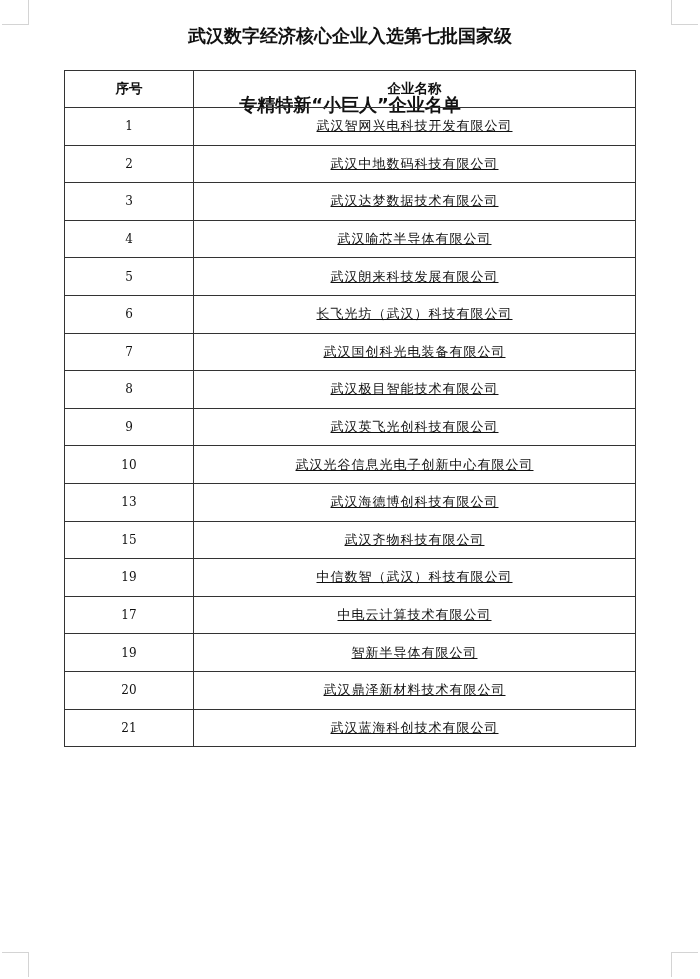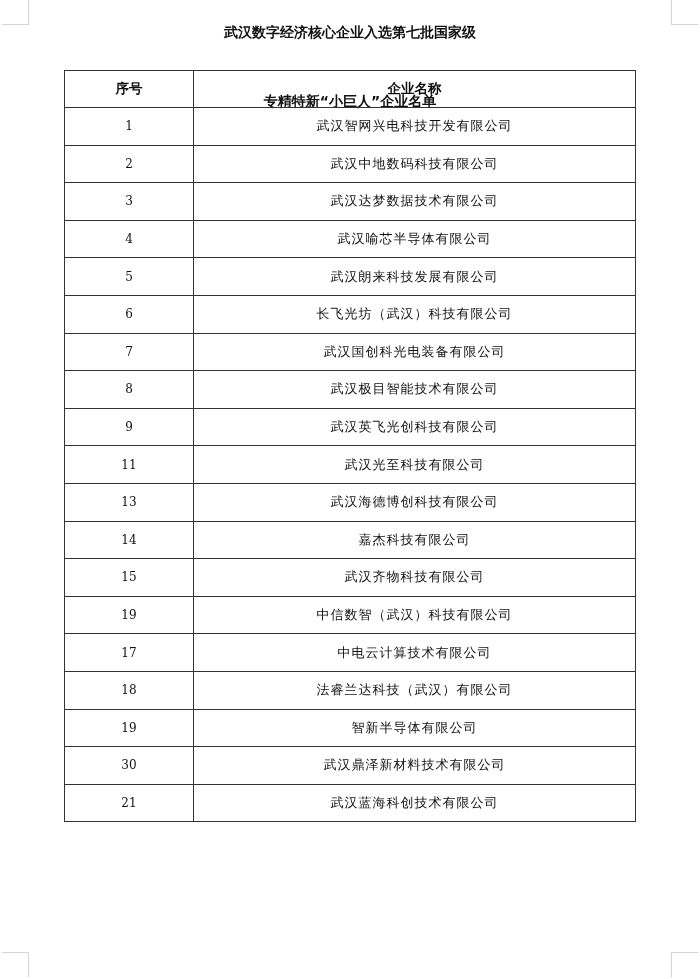--- a/index.html
+++ b/index.html
@@ -3,30 +3,30 @@
 <meta charset="utf-8">
 <style>
   html, body { margin: 0; padding: 0; background: #ffffff; }
   body { width: 700px; height: 979px; position: relative; overflow: hidden;
          font-family: "DejaVu Sans", "Liberation Sans", sans-serif; color: #111; }
   .corner { position: absolute; width: 26px; height: 24px; border-color: #d4d4d4; border-style: solid; border-width: 0; }
   .c-tl { left: 2px; top: 0; border-right-width: 1px; border-bottom-width: 1px; }
   .c-tr { left: 671px; top: 0; border-left-width: 1px; border-bottom-width: 1px; width: 26px; }
   .c-bl { left: 2px; top: 952px; border-right-width: 1px; border-top-width: 1px; }
   .c-br { left: 671px; top: 952px; border-left-width: 1px; border-top-width: 1px; width: 26px; }
-  .title { position: absolute; left: 0; width: 700px; text-align: center; font-weight: bold; font-size: 14px; letter-spacing: 0px; }
+  .title { position: absolute; left: 0; width: 700px; text-align: center; font-weight: bold; font-size: 18px; letter-spacing: 0px; }
   .title.l1 { top: 24px; }
   .title.l2 { top: 61px; margin-top: 32px; }
   table { position: absolute; left: 64px; top: 70px; width: 572px; border-collapse: collapse; table-layout: fixed; }
   th, td { border: 1.3px solid #333; text-align: center; padding: 0; font-size: 13px; }
   th { height: 36px; font-weight: bold; font-size: 13.5px; }
   td { height: 36.6px; }
   col.c1 { width: 129px; }
   td.num { font-family: "DejaVu Serif", "Liberation Serif", serif; font-size: 12px; }
-  td.name { letter-spacing: 1px; }
+  td.name { letter-spacing: 1px; text-decoration: underline; }
 </style>
 </head>
 <body>
 
 <div class="corner c-tl"></div>
 <div class="corner c-tr"></div>
 <div class="corner c-bl"></div>
 <div class="corner c-br"></div>
 
 <div class="title l1">武汉数字经济核心企业入选第七批国家级</div>
@@ -74,53 +74,45 @@
       </tr>
       <tr>
         <td class="num">8</td>
         <td class="name">武汉极目智能技术有限公司</td>
       </tr>
       <tr>
         <td class="num">9</td>
         <td class="name">武汉英飞光创科技有限公司</td>
       </tr>
       <tr>
-        <td class="num">11</td>
-        <td class="name">武汉光至科技有限公司</td>
+        <td class="num">10</td>
+        <td class="name">武汉光谷信息光电子创新中心有限公司</td>
       </tr>
       <tr>
         <td class="num">13</td>
         <td class="name">武汉海德博创科技有限公司</td>
-      </tr>
-      <tr>
-        <td class="num">14</td>
-        <td class="name">嘉杰科技有限公司</td>
       </tr>
       <tr>
         <td class="num">15</td>
         <td class="name">武汉齐物科技有限公司</td>
       </tr>
       <tr>
         <td class="num">19</td>
         <td class="name">中信数智（武汉）科技有限公司</td>
       </tr>
       <tr>
         <td class="num">17</td>
         <td class="name">中电云计算技术有限公司</td>
       </tr>
       <tr>
-        <td class="num">18</td>
-        <td class="name">法睿兰达科技（武汉）有限公司</td>
-      </tr>
-      <tr>
         <td class="num">19</td>
         <td class="name">智新半导体有限公司</td>
       </tr>
       <tr>
-        <td class="num">30</td>
+        <td class="num">20</td>
         <td class="name">武汉鼎泽新材料技术有限公司</td>
       </tr>
       <tr>
         <td class="num">21</td>
         <td class="name">武汉蓝海科创技术有限公司</td>
       </tr>
     </tbody>
 </table>
 
 </body></html>

